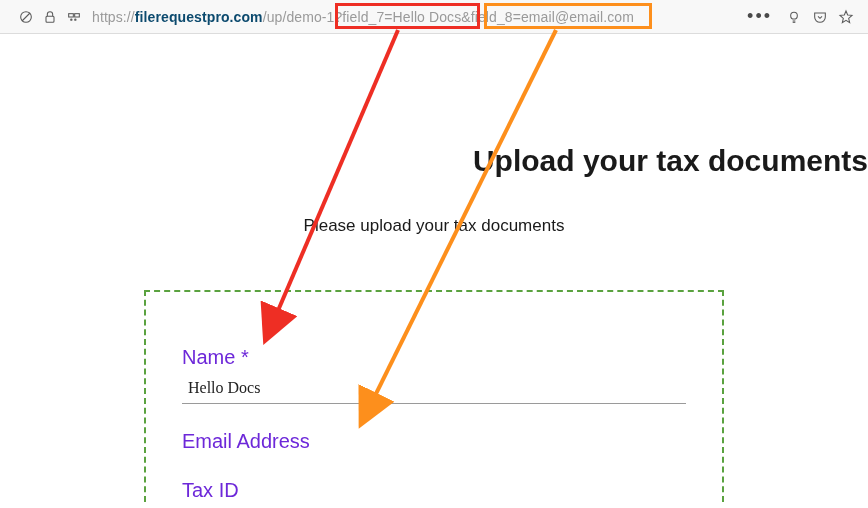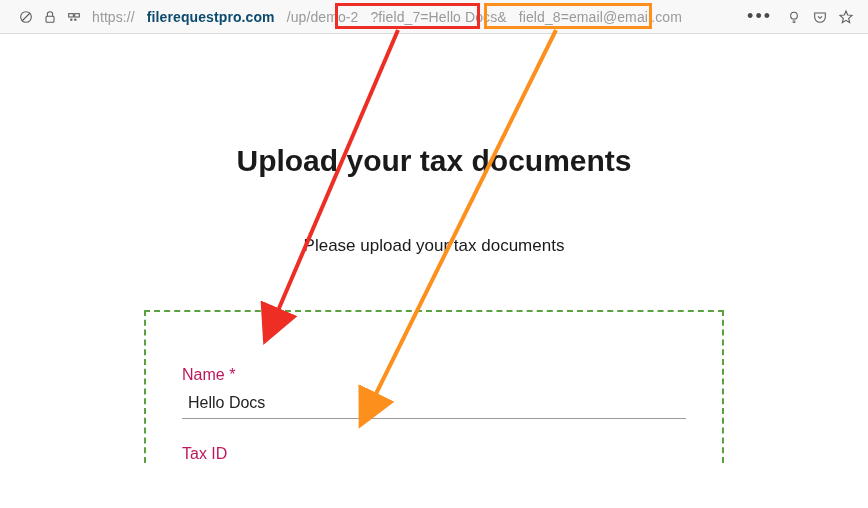--- a/index.html
+++ b/index.html
@@ -17,21 +17,21 @@
       border-bottom: 1px solid #dcdcdc;
       display: flex;
       align-items: center;
       padding: 0 10px 0 18px;
       color: #7b7b7b;
       font-size: 14px;
       position: relative;
     }
     .bar-icons-left { display:flex; align-items:center; gap:8px; margin-right:10px; }
     .bar-icons-right { position:absolute; right:14px; display:flex; align-items:center; gap:10px; }
-    .url { display:flex; align-items:center; gap:12px; letter-spacing:0.1px; }
+    .url { display:flex; align-items:center; gap:0; letter-spacing:0.1px; }
     .url-domain { color:#0c4a6e; font-weight:700; }
     .url-proto, .url-path, .url-query { color:#9a9a9a; }
     .url-query-1, .url-query-2 { color:#9a9a9a;text-align:right; }
     .highlight-red {
       position:absolute;
       border:3px solid #ee2e24;
       height:26px;
       top:3px;
     }
     .highlight-orange {
@@ -41,50 +41,52 @@
       top:3px;
     }
     .page {
       padding-top: 110px;
       text-align:center;
     }
     h1 {
       font-size:30px;
       font-weight:700;
       color:#1a1a1a;
+      text-align:right;
     }
     .subtitle {
-      margin-top:58px;
+      margin-top:38px;
       font-size:17px;
       color:#1a1a1a;
     }
     .form-card {
       margin: 54px auto 0;
       width: 580px;
       border: 2px dashed #5aa23f;
       border-bottom:none;
       padding: 54px 36px 0 36px;
       text-align:left;
     }
     .field { margin-bottom: 26px; }
     .field-label {
-      font-size:16px;
-      color:#be185d;
+      font-size:20px;
+      color:#6d28d9;
       font-weight:400;
       margin-bottom:6px;
     }
     .field-input {
       width:100%;
       border:none;
       border-bottom:1px solid #9a9a9a;
       font-size:16px;
       padding:4px 6px 6px 6px;
       color:#222;
       background:transparent;
       outline:none;
+      font-family:Liberation Serif, serif;
     }
     .svg-overlay {
       position:absolute;
       left:0; top:0;
       width:868px;
       height:508px;
       pointer-events:none;
     }
     .ellipsis { font-size:18px; letter-spacing:2px; color:#4a4a4a; margin-right:4px; }
     .icon-glyph { width:16px; height:16px; stroke:#5b5b5b; fill:none; stroke-width:1.6; }
@@ -105,21 +107,21 @@
     <svg class="icon-glyph" viewBox="0 0 24 24">
         <rect x="4" y="7" width="7" height="5"></rect>
         <circle cx="8" cy="16" r="1"></circle>
         <circle cx="14" cy="16" r="1"></circle>
         <rect x="13" y="7" width="7" height="5"></rect>
       </svg>
   </div>
   <div class="url">
     <span class="url-proto">https://</span>
       <span class="url-domain">filerequestpro.com</span>
-      <span class="url-path">/up/demo-2</span>
+      <span class="url-path">/up/demo-1</span>
       <span class="url-query-1">?field_7=Hello Docs&amp;</span>
       <span class="url-query-2">field_8=email@email.com</span>
   </div>
   <div class="bar-icons-right">
     <span class="ellipsis">•••</span>
     <svg class="icon-glyph" viewBox="0 0 24 24">
         <circle cx="12" cy="10" r="5"></circle>
         <line x1="10" y1="18" x2="14" y2="18"></line>
         <line x1="10" y1="20" x2="14" y2="20"></line>
       </svg>
@@ -138,20 +140,21 @@
 <div class="page">
   <h1>Upload your tax documents</h1>
   <div class="subtitle">Please upload your tax documents</div>
 
   <div class="form-card">
     <div class="field">
       <div class="field-label">Name *</div>
       <input class="field-input" value="Hello Docs" style="">
     </div>
     <div class="field">
+      <div class="field-label">Email Address</div>
     </div>
     <div class="field" style="margin-bottom:0">
       <div class="field-label">Tax ID</div>
     </div>
   </div>
 </div>
 
 <svg class="svg-overlay">
   <defs>
     <marker id="ah-red" markerWidth="10" markerHeight="10" refX="7" refY="5" orient="auto">

